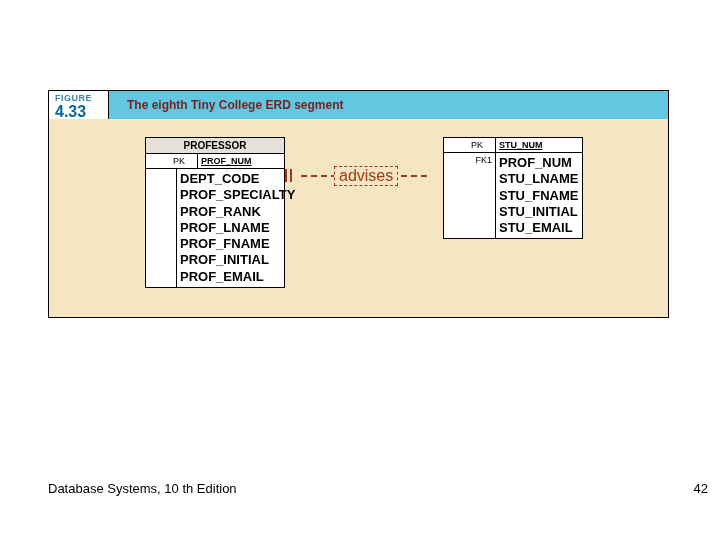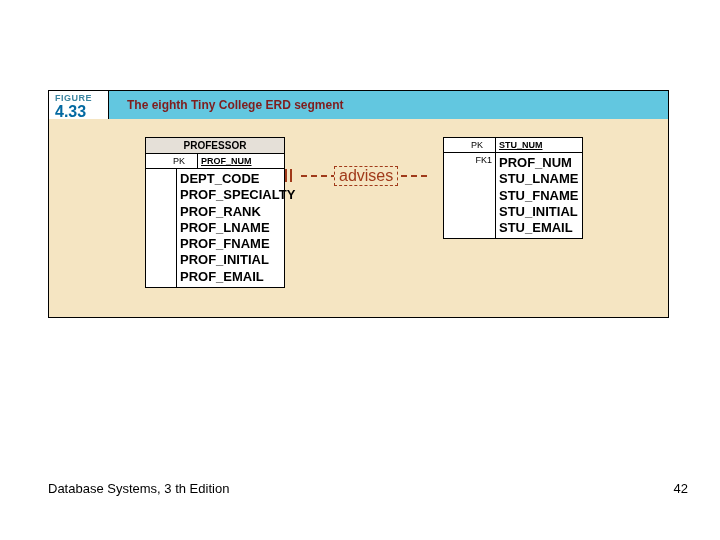--- a/index.html
+++ b/index.html
@@ -129,21 +129,21 @@
     color: #333;
   }
 
   .footer-text {
     position: absolute;
     left: 48px; bottom: 44px;
     font-size: 13px;
   }
   .page-num {
     position: absolute;
-    right: 32px; bottom: 44px;
+    right: 12px; bottom: 44px;
     font-size: 13px;
     margin-top: 15px;
   }
 </style>
 </head>
 <body>
 
 <div class="stage">
 
   <div class="figure-wrap">
@@ -201,15 +201,15 @@
         <span class="bar-one"></span><span class="bar-gap"></span><span class="bar-one"></span>
       </span>
 
       <span class="cardinality-right">
         
       </span>
 
     </div>
   </div>
 
-  <div class="footer-text">Database Systems, 3 th Edition</div>
+  <div class="footer-text">Database Systems, 10 th Edition</div>
   <div class="page-num">42</div>
 </div>
 
 </body></html>

